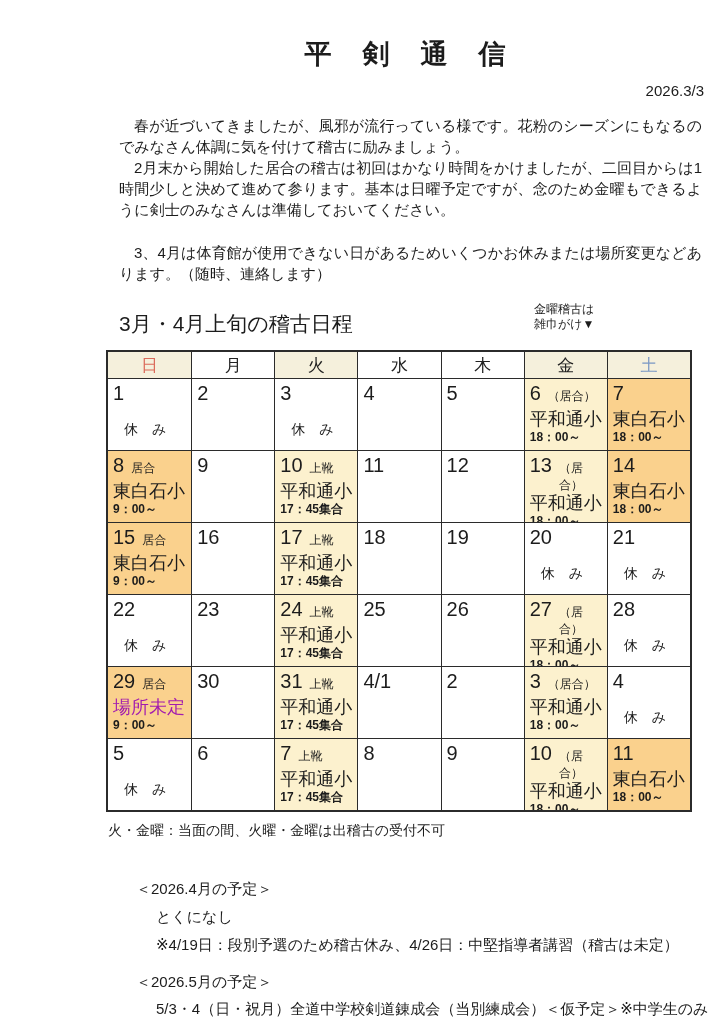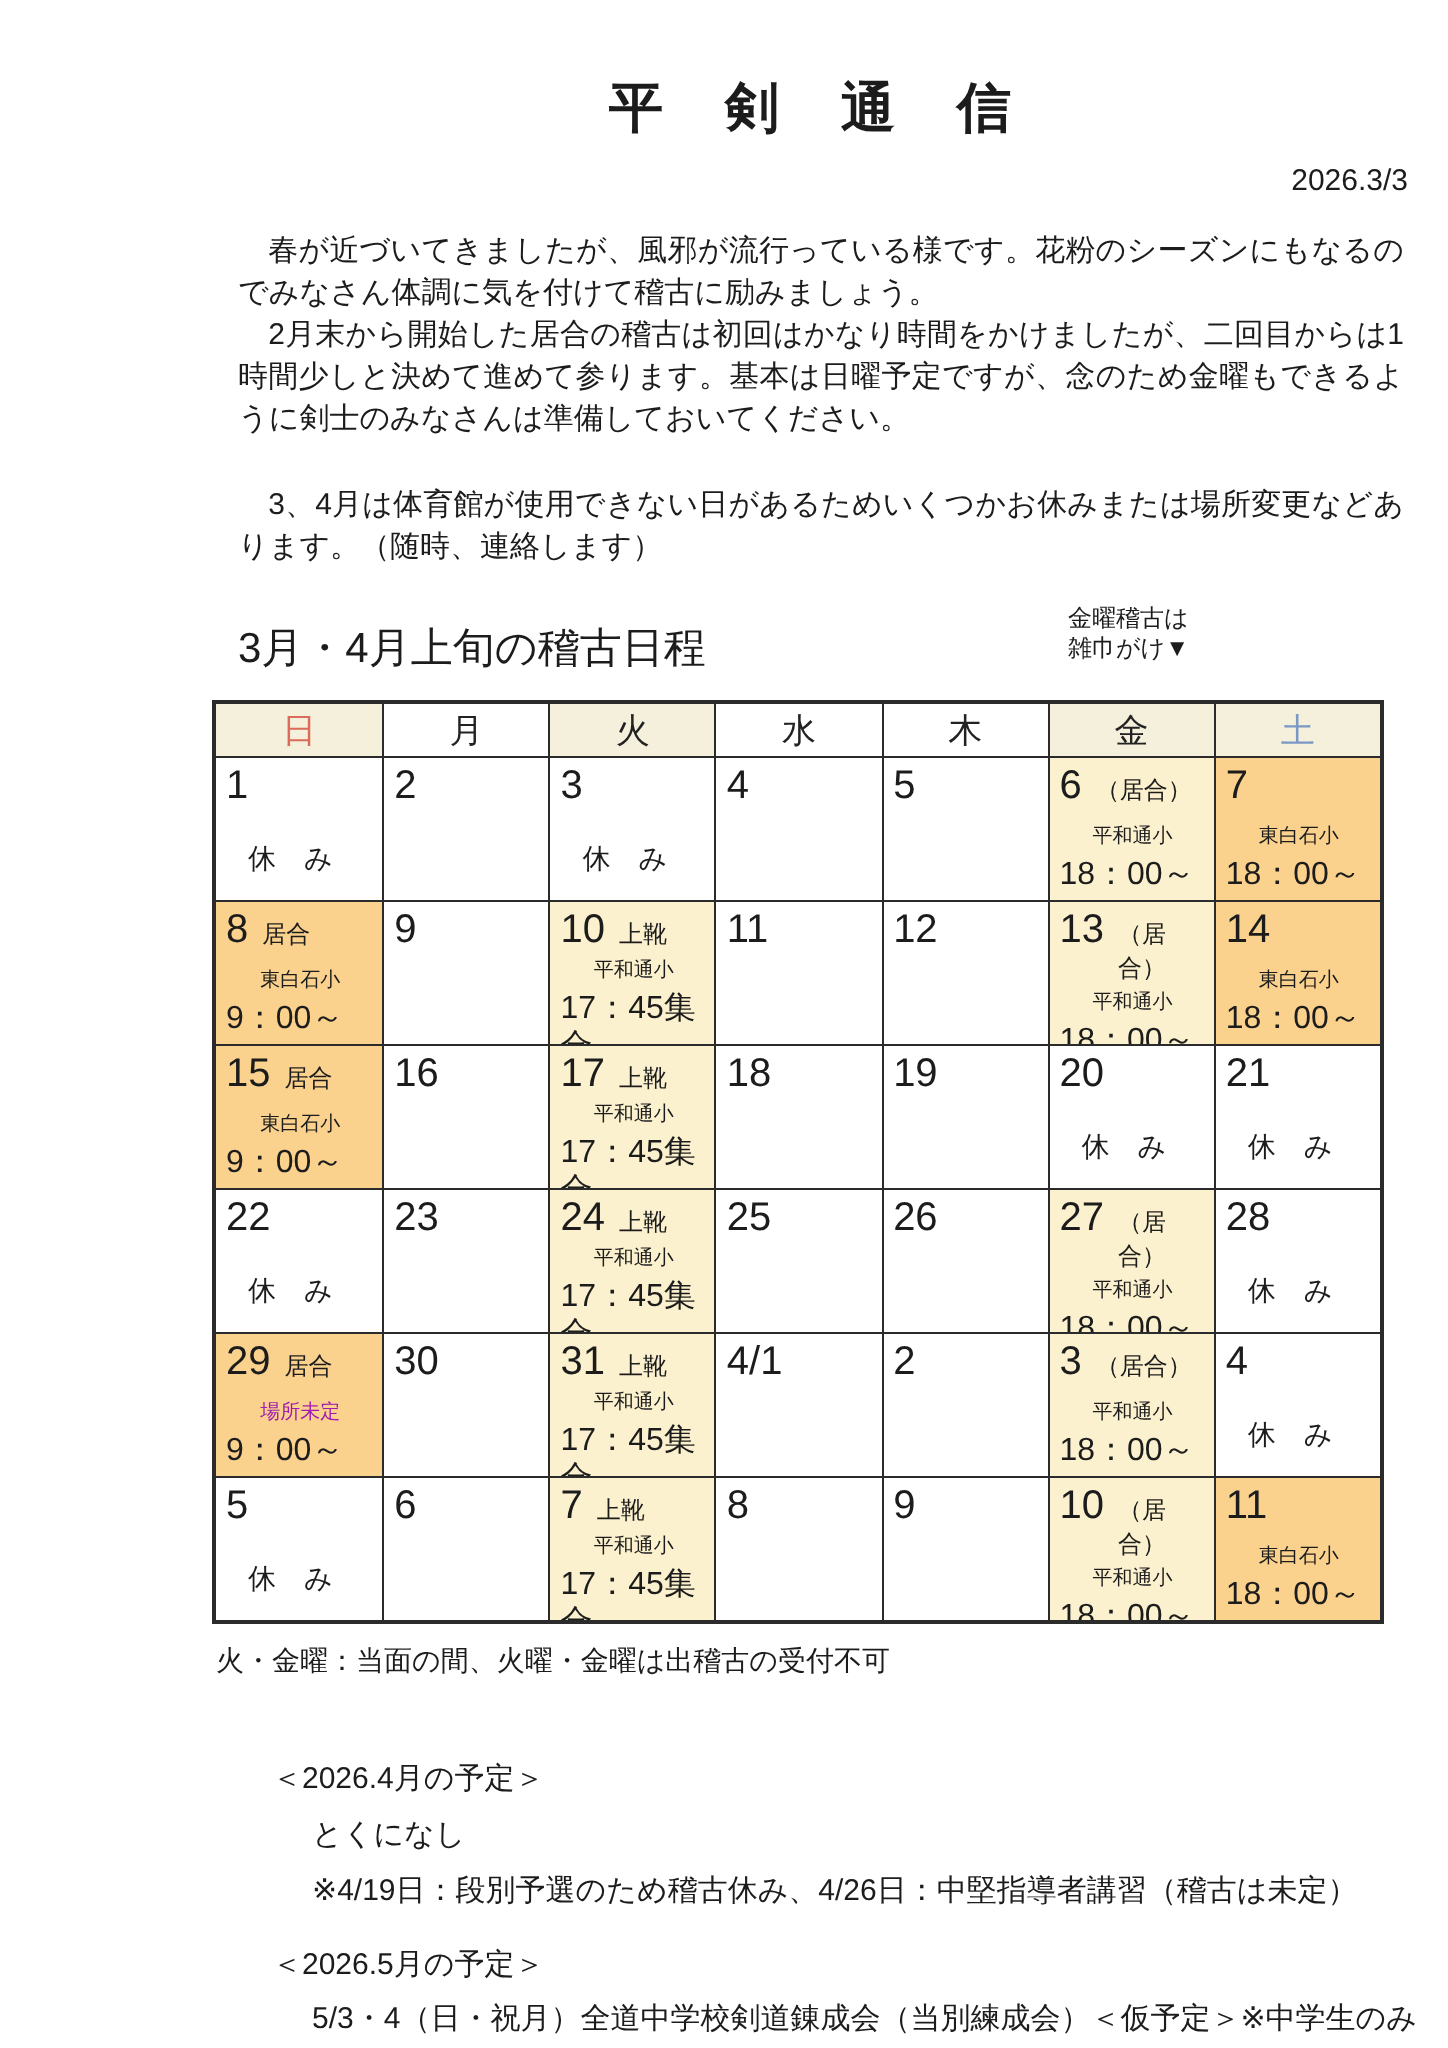--- a/index.html
+++ b/index.html
@@ -76,22 +76,22 @@
     overflow:hidden;
   }
   .bg-w{background:#ffffff;}
   .bg-c{background:#fcf1ce;}
   .bg-o{background:#fad18d;}
   .top{display:flex;align-items:baseline;}
   .num{font-size:20px;line-height:24px;}
   .tag{font-size:12px;padding-left:7px;}
   .rest{margin-top:16px;padding-left:11px;font-size:14px;}
   .evt{margin-top:auto;}
-  .place{font-size:10px;line-height:18px;text-align:center;}
-  .time{font-size:16px;line-height:19px;}
+  .place{font-size:18px;line-height:18px;}
+  .time{font-size:12px;line-height:19px;font-weight:bold;}
   
   .table-note{
     margin:10px 0 0 64px;
     font-size:14px;
   }
   .sched{margin-top:40px;margin-left:17px;}
   .sched-h{margin-left:75px;font-size:15px;}
   .sched-line{margin:9px 0 0 95px;font-size:15px;}
   .sched + .sched{margin-top:18px;}
   .may-row{margin:8px 0 0 95px;font-size:15px;display:flex;}

